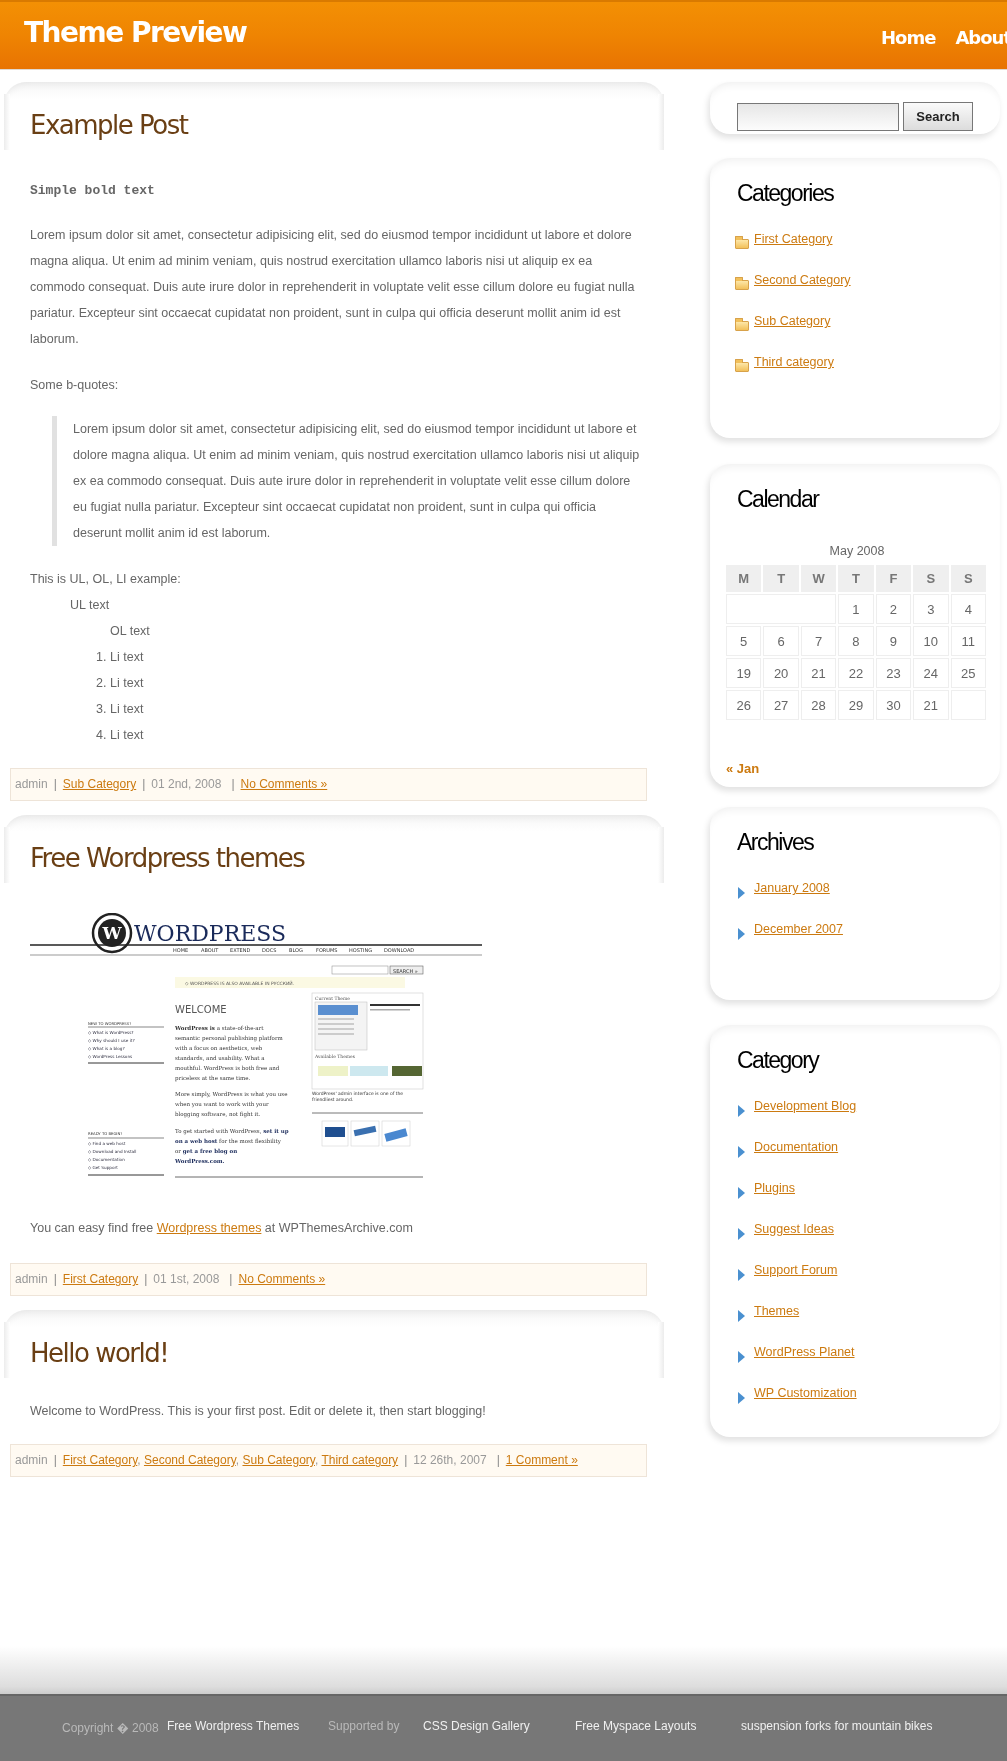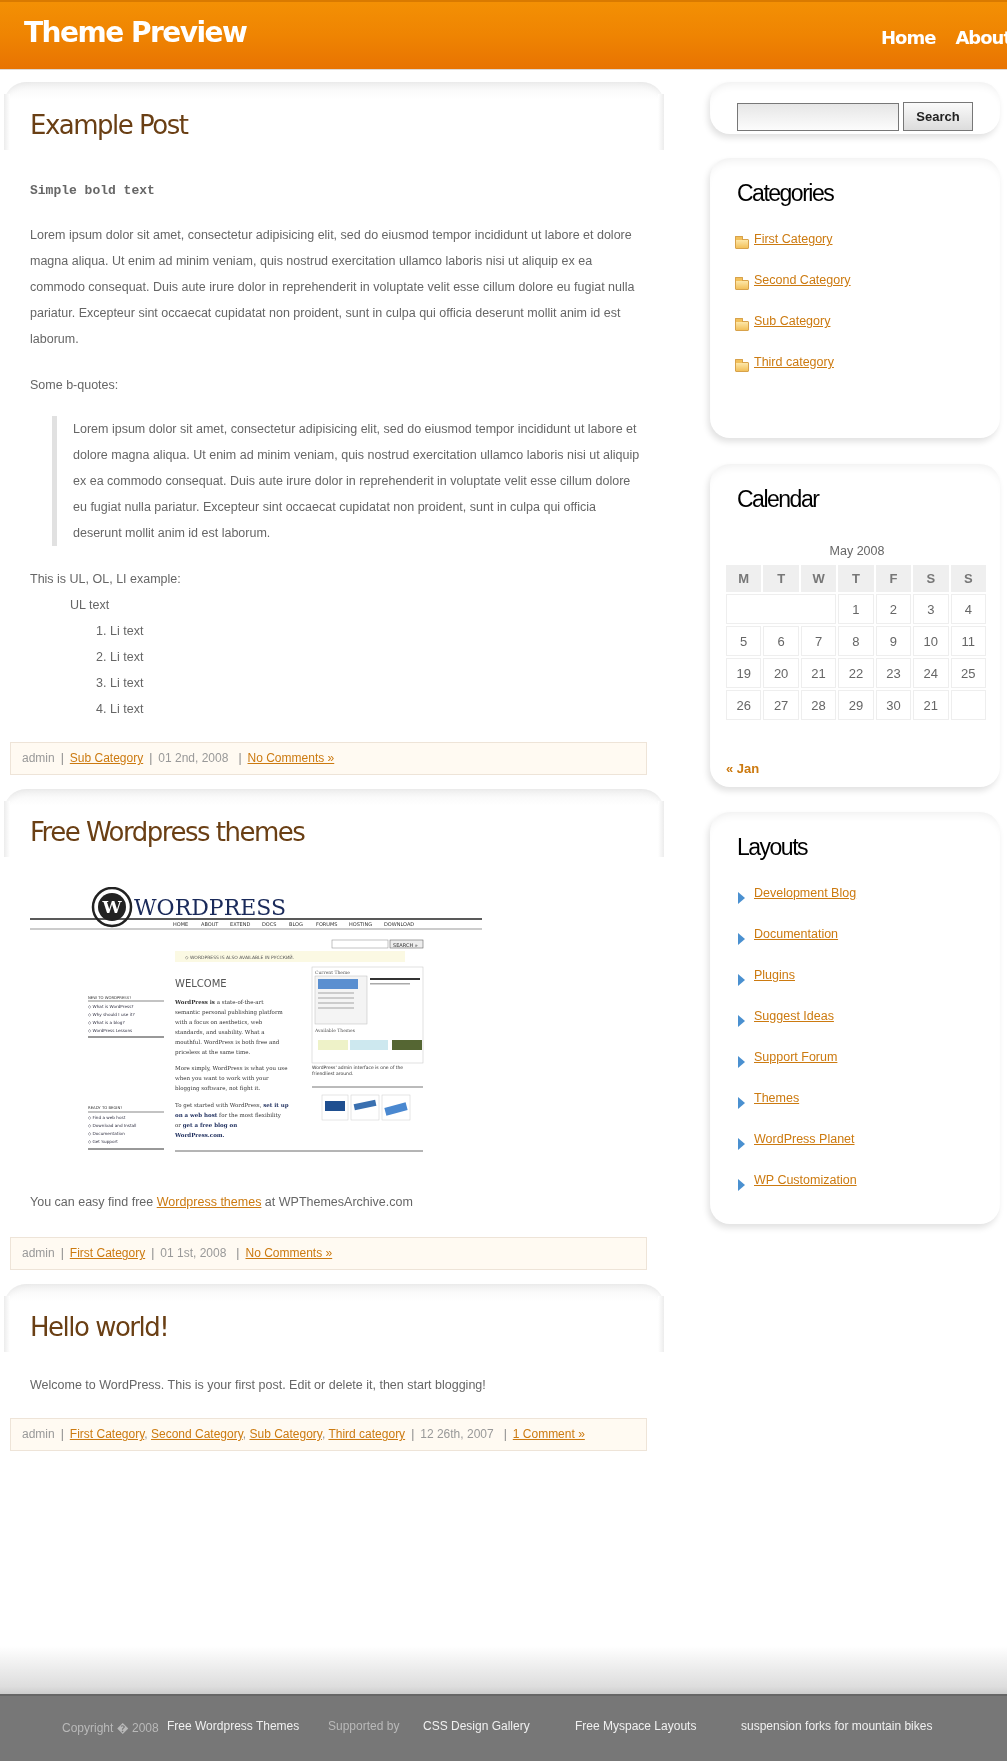--- a/index.html
+++ b/index.html
@@ -46,21 +46,21 @@
   }
   .post-body { padding: 0 30px 0 30px; font-size: 12.5px; line-height: 26px; color: #666; }
   .post-body p { margin: 0; }
   .bold-line { font-family: Liberation Mono, monospace; font-weight: bold; font-size: 13px; color: #666; margin-top: 28px !important; }
   .blockquote {
     margin: 18px 0 0 22px; padding: 0 0 0 16px; border-left: 5px solid #e1e1e1;
   }
   .post-meta {
     margin: 0 0 0 10px; width: 637px; height: 33px;
     background: #fffaf2; border: 1px solid #eee4d8;
-    font-size: 12px; color: #999; line-height: 31px; padding-left: 11px;
+    font-size: 12px; color: #999; line-height: 31px; padding-left: 4px;
   }
   .post-meta .sep { margin: 0 6px; color: #888; }
   .post-meta a { color: #cc7a10; }
 
   
   .wp-shot { position: relative; width: 452px; height: 282px; margin-top: 30px; background: #fff; }
 
   
   .sidebar { position: absolute; left: 710px; top: 82px; width: 297px; }
   .widget {
@@ -138,20 +138,21 @@
       <h2 class="post-title">Example Post</h2>
     </div>
     <div class="post-body">
       <p class="bold-line">Simple bold text</p>
       <p style="margin-top:18px;">Lorem ipsum dolor sit amet, consectetur adipisicing elit, sed do eiusmod tempor incididunt ut labore et dolore magna aliqua. Ut enim ad minim veniam, quis nostrud exercitation ullamco laboris nisi ut aliquip ex ea commodo consequat. Duis aute irure dolor in reprehenderit in voluptate velit esse cillum dolore eu fugiat nulla pariatur. Excepteur sint occaecat cupidatat non proident, sunt in culpa qui officia deserunt mollit anim id est laborum.</p>
       <p style="margin-top:20px;">Some b-quotes:</p>
       <div class="blockquote">Lorem ipsum dolor sit amet, consectetur adipisicing elit, sed do eiusmod tempor incididunt ut labore et dolore magna aliqua. Ut enim ad minim veniam, quis nostrud exercitation ullamco laboris nisi ut aliquip ex ea commodo consequat. Duis aute irure dolor in reprehenderit in voluptate velit esse cillum dolore eu fugiat nulla pariatur. Excepteur sint occaecat cupidatat non proident, sunt in culpa qui officia deserunt mollit anim id est laborum.</div>
       <p style="margin-top:20px;">This is UL, OL, LI example:</p>
       <div style="padding-left:40px;">
         <div>UL text</div>
+        <div style="padding-left:40px;">OL text</div>
         <ol style="padding-left:40px;">
           <li>Li text</li>
           <li>Li text</li>
           <li>Li text</li>
           <li>Li text</li>
         </ol>
       </div>
     </div>
     <div class="post-meta" style="margin-top:20px;">
       <span>admin</span><span class="sep">|</span><a href="#">Sub Category</a><span class="sep">|</span><span>01 2nd, 2008</span><span class="sep" style="margin-left:10px;">|</span><a href="#">No Comments »</a>
@@ -331,23 +332,30 @@
           <td>30</td>
           <td>21</td>
           <td></td>
         </tr>
       </tbody>
         </table>
       <a href="#" class="cal-prev">« Jan</a>
     </div>
   </div>
 
+  <div class="widget" style="height:193px; margin-top:20px;">
+    <h3 class="widget-title">Archives</h3>
+    <ul>
+      <li><span class="arrow-icon"></span><a href="#">January 2008</a></li>
+      <li><span class="arrow-icon"></span><a href="#">December 2007</a></li>
+    </ul>
+  </div>
 
   <div class="widget" style="height:412px; margin-top:25px;">
-    <h3 class="widget-title">Layouts</h3>
+    <h3 class="widget-title">Category</h3>
     <ul>
       <li><span class="arrow-icon"></span><a href="#">Development Blog</a></li>
       <li><span class="arrow-icon"></span><a href="#">Documentation</a></li>
       <li><span class="arrow-icon"></span><a href="#">Plugins</a></li>
       <li><span class="arrow-icon"></span><a href="#">Suggest Ideas</a></li>
       <li><span class="arrow-icon"></span><a href="#">Support Forum</a></li>
       <li><span class="arrow-icon"></span><a href="#">Themes</a></li>
       <li><span class="arrow-icon"></span><a href="#">WordPress Planet</a></li>
       <li><span class="arrow-icon"></span><a href="#">WP Customization</a></li>
     </ul>

